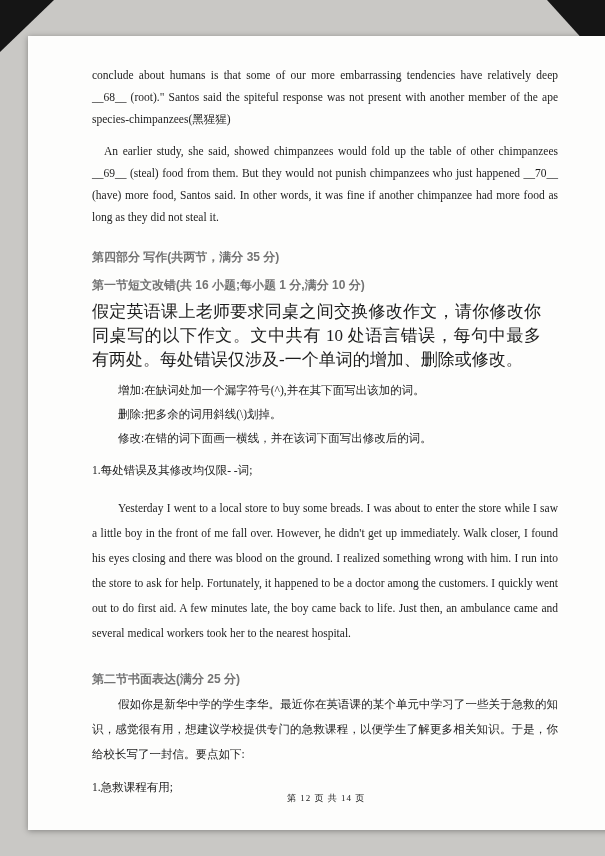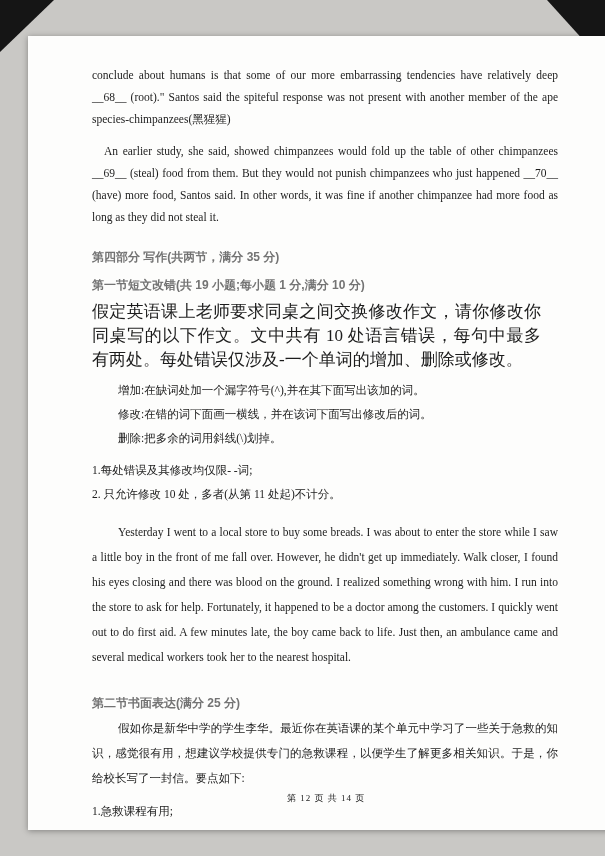--- a/index.html
+++ b/index.html
@@ -98,33 +98,32 @@
 <div class="corner tr"></div>
 
 <div class="page">
 
   <p class="en">conclude about humans is that some of our more embarrassing tendencies have relatively deep __68__ (root)." Santos said the spiteful response was not present with another member of the ape species-chimpanzees(黑猩猩)</p>
 
   <p class="en p2">An earlier study, she said, showed chimpanzees would fold up the table of other chimpanzees __69__ (steal) food from them. But they would not punish chimpanzees who just happened __70__ (have) more food, Santos said. In other words, it was fine if another chimpanzee had more food as long as they did not steal it.</p>
 
   <p class="hd h1">第四部分 写作(共两节，满分 35 分)</p>
 
-  <p class="hd h2">第一节短文改错(共 19 小题;每小题 1 分,满分 10 分)</p>
+  <p class="hd h2">第一节短文改错(共 16 小题;每小题 1 分,满分 10 分)</p>
 
   <p class="zh">假定英语课上老师要求同桌之间交换修改作文，请你修改你同桌写的以下作文。文中共有 10 处语言错误，每句中最多有两处。每处错误仅涉及-一个单词的增加、删除或修改。</p>
 
   <div class="rules">
     <div class="rule-line">增加:在缺词处加一个漏字符号(^),并在其下面写出该加的词。</div>
+    <div class="rule-line">删除:把多余的词用斜线(\)划掉。</div>
     <div class="rule-line">修改:在错的词下面画一横线，并在该词下面写出修改后的词。</div>
-    <div class="rule-line">删除:把多余的词用斜线(\)划掉。</div>
   </div>
 
   <div class="notes">
     <div class="note-line">1.每处错误及其修改均仅限- -词;</div>
-    <div class="note-line">2. 只允许修改 10 处，多者(从第 11 处起)不计分。</div>
   </div>
 
   <p class="essay">Yesterday I went to a local store to buy some breads. I was about to enter the store while I saw a little boy in the front of me fall over. However, he didn't get up immediately. Walk closer, I found his eyes closing and there was blood on the ground. I realized something wrong with him. I run into the store to ask for help. Fortunately, it happened to be a doctor among the customers. I quickly went out to do first aid. A few minutes late, the boy came back to life. Just then, an ambulance came and several medical workers took her to the nearest hospital.</p>
 
   <p class="hd h3">第二节书面表达(满分  25 分)</p>
 
   <p class="intro2">假如你是新华中学的学生李华。最近你在英语课的某个单元中学习了一些关于急救的知识，感觉很有用，想建议学校提供专门的急救课程，以便学生了解更多相关知识。于是，你给校长写了一封信。要点如下:</p>
 
   <p class="point">1.急救课程有用;</p>
 

